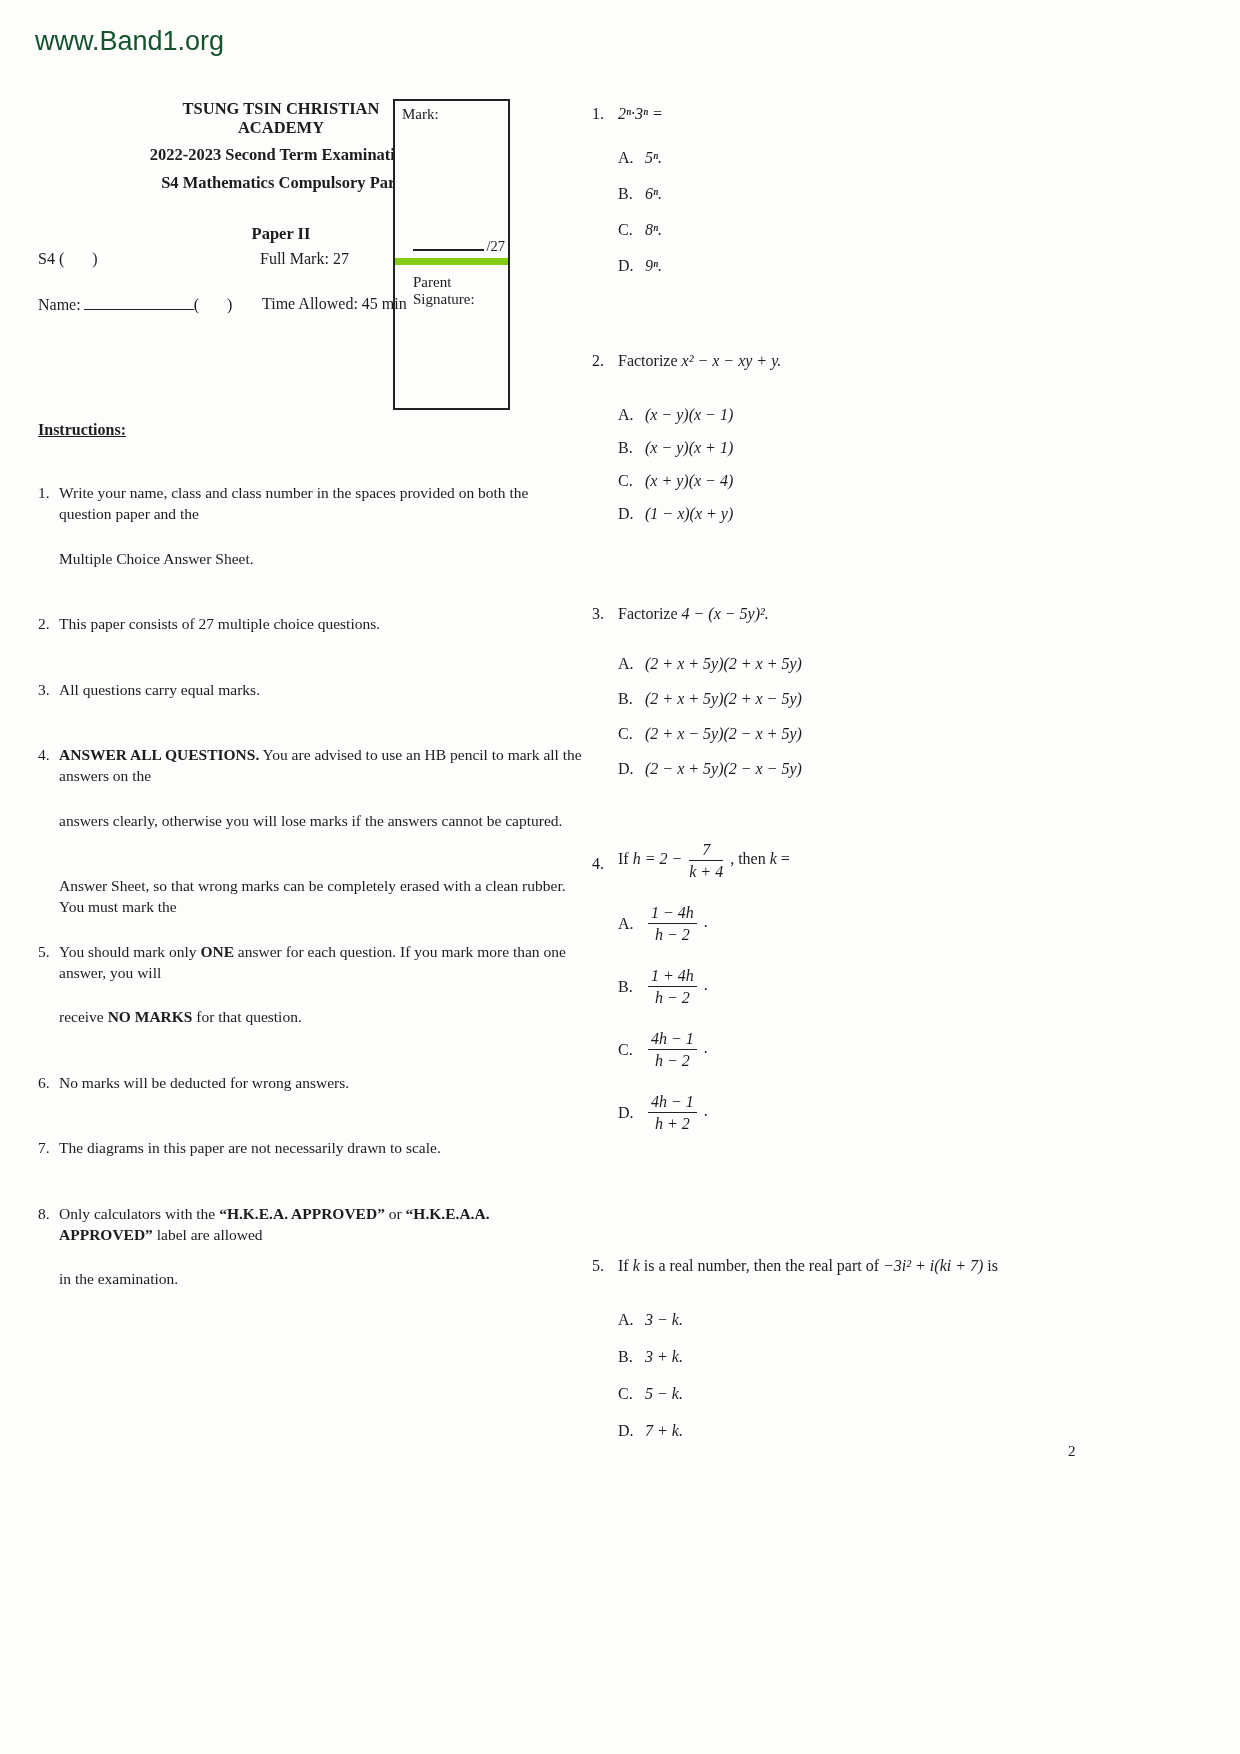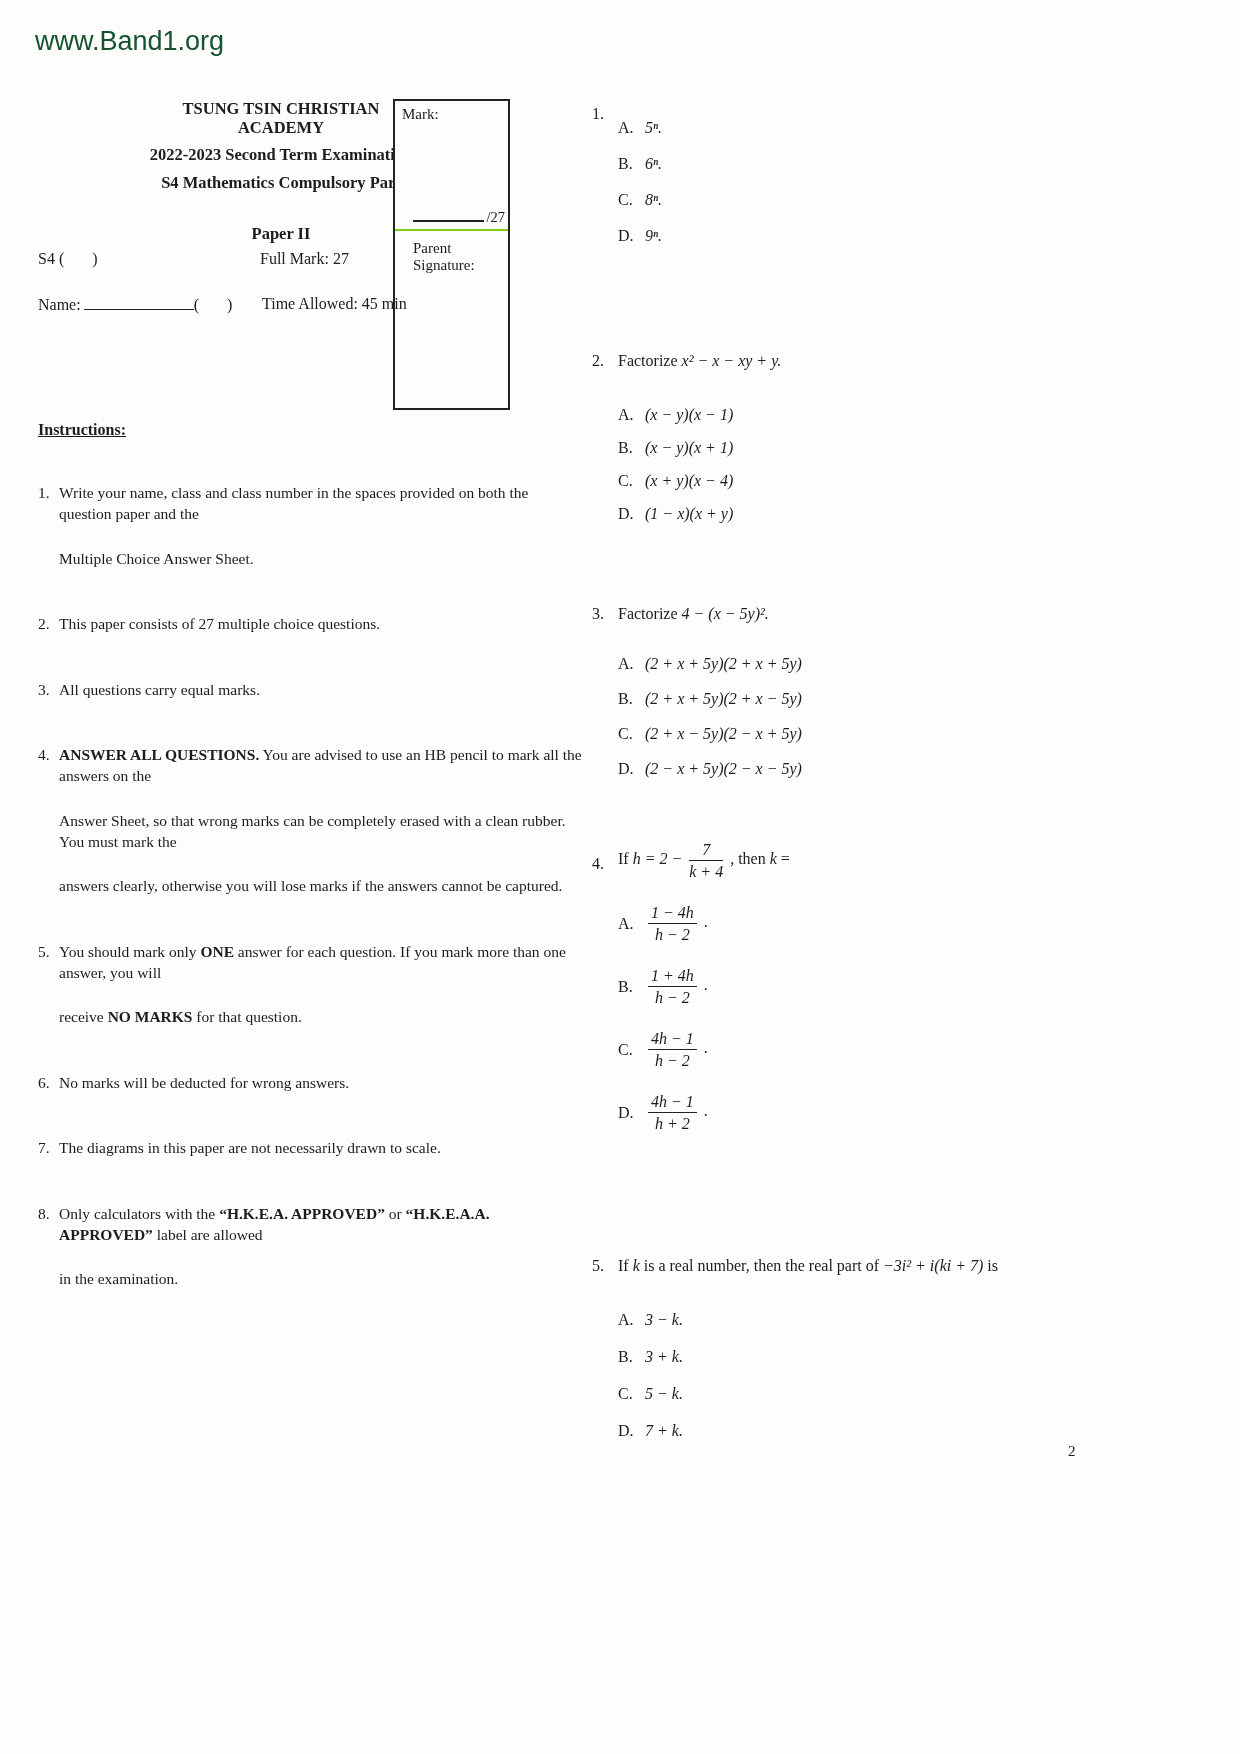--- a/index.html
+++ b/index.html
@@ -22,21 +22,21 @@
     text-align:center;font-weight:bold;font-size:16.5px;line-height:19px;
   }
   .h-exam{margin-top:8px;}
   .h-subject{margin-top:9px;}
   .h-paper{margin-top:32px;}
   
   .mark-box{
     position:absolute;left:393px;top:99px;width:117px;height:311px;
     border:2px solid #222;box-sizing:border-box;background:#fdfdfc;
   }
-  .mark-upper{height:130px;border-bottom:2px solid #84cc16;position:relative;padding:5px 7px;font-size:15px;box-sizing:border-box;}
+  .mark-upper{height:164px;border-bottom:7px solid #84cc16;position:relative;padding:5px 7px;font-size:15px;box-sizing:border-box;}
   .score-row{position:absolute;bottom:3px;left:18px;right:3px;display:flex;align-items:baseline;}
   .score-line{flex:1;height:14px;border-bottom:2px solid #222;margin-right:2px;}
   .score-val{font-size:14.5px;}
   .mark-lower{padding:9px 18px;font-size:15px;}
   
   .row-class{position:absolute;left:38px;top:250px;width:530px;font-size:16px;}
   .full-mark{position:absolute;left:222px;top:0;}
   .row-name{position:absolute;left:38px;top:295px;width:530px;font-size:16px;}
   .name-line{display:inline-block;width:110px;border-bottom:1.5px solid #222;height:14px;margin-left:3px;}
   .time-allowed{position:absolute;left:224px;top:0;}
@@ -123,25 +123,25 @@
         <div class="instr-line">
           <span class="instr-num">3.</span>
           <span class="instr-text"><span>All questions carry equal marks.</span></span>
         </div>
         <div class="instr-line">
           <span class="instr-num">4.</span>
           <span class="instr-text"><span class="b">ANSWER ALL QUESTIONS.</span><span> You are advised to use an HB pencil to mark all the answers on the</span></span>
         </div>
         <div class="instr-line">
           <span class="instr-num"></span>
+          <span class="instr-text"><span>answers clearly, otherwise you will lose marks if the answers cannot be captured.</span></span>
+        </div>
+        <div class="instr-line">
+          <span class="instr-num"></span>
           <span class="instr-text"><span>Answer Sheet, so that wrong marks can be completely erased with a clean rubber. You must mark the</span></span>
-        </div>
-        <div class="instr-line">
-          <span class="instr-num"></span>
-          <span class="instr-text"><span>answers clearly, otherwise you will lose marks if the answers cannot be captured.</span></span>
         </div>
         <div class="instr-line">
           <span class="instr-num">5.</span>
           <span class="instr-text"><span>You should mark only </span><span class="b">ONE</span><span> answer for each question. If you mark more than one answer, you will</span></span>
         </div>
         <div class="instr-line">
           <span class="instr-num"></span>
           <span class="instr-text"><span>receive </span><span class="b">NO MARKS</span><span> for that question.</span></span>
         </div>
         <div class="instr-line">
@@ -159,20 +159,21 @@
         <div class="instr-line">
           <span class="instr-num"></span>
           <span class="instr-text"><span>in the examination.</span></span>
         </div>
       </div>
   </div>
 
   <div class="questions" id="questions">
       <div class="question q1">
         <span class="q-num">1.</span>
+        <div class="stem"><span class="m">2ⁿ·3ⁿ =</span></div>
         <div class="option">
           <span class="opt-label">A.</span>
           <span class="opt-body"><span class="m">5ⁿ.</span></span>
         </div>
         <div class="option">
           <span class="opt-label">B.</span>
           <span class="opt-body"><span class="m">6ⁿ.</span></span>
         </div>
         <div class="option">
           <span class="opt-label">C.</span>

